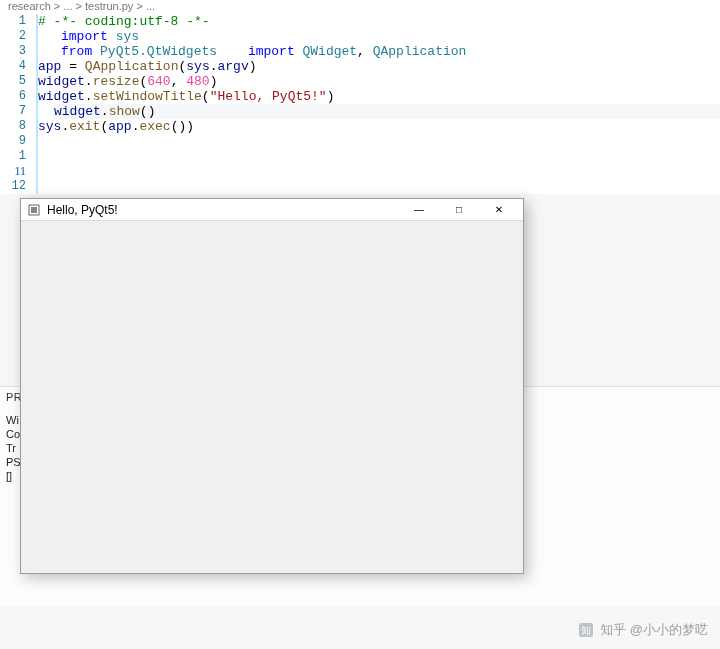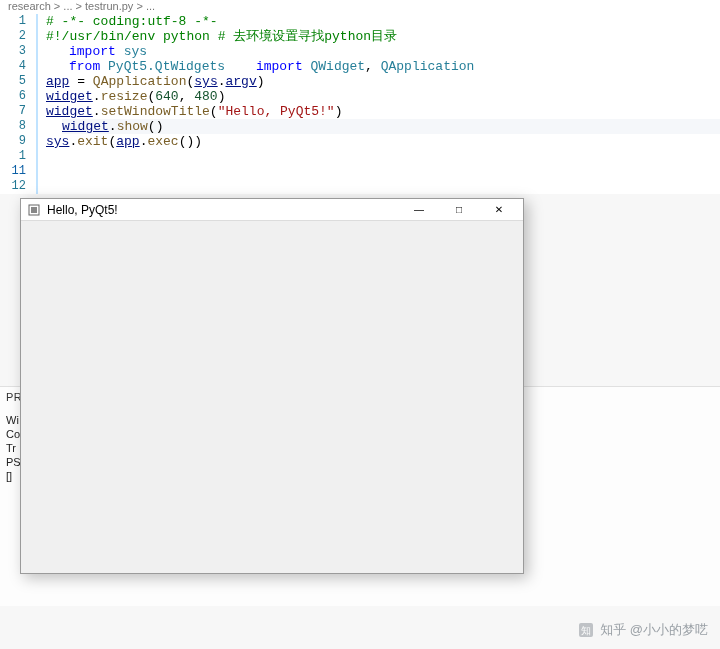--- a/index.html
+++ b/index.html
@@ -28,38 +28,37 @@
   }
   .gutter {
     width: 36px;
     text-align: right;
     color: #237893;
     padding-right: 10px;
     user-select: none;
     line-height: 15px;
     font-size: 12px;
   }
-  .gutter div.cur { color: #0b5fa5; font-weight: 500; }
+  .gutter div.cur { color: #0b5fa5; font-weight: 500; font-family: Liberation Serif, serif; }
   .lines {
     flex: 1;
     line-height: 15px;
     border-left: 2px solid #c0e3ff;
-    padding-left: 8px;
     position: relative;
   }
   .line { white-space: pre; }
   .line.hl { background: #f5f7fa; margin-left: 16px; }
   .c-comment { color: #008000; }
   .c-kw { color: #0000ff; margin-left: 23px; }
   .c-mod { color: #267f99; }
   .c-func { color: #795e26; }
-  .c-num { color: #14532d; }
+  .c-num { color: #ec4899; }
   .c-str { color: #a31515; }
   .c-op { color: #000; }
-  .c-ident { color: #001080; text-decoration: underline; }
+  .c-ident { color: #001080; }
 
   .terminal-strip {
     position: absolute;
     left: 0; right: 0;
     top: 386px;
     border-top: 1px solid #e0e0e0;
     background: #fdfdfd;
     font-family: "Segoe UI", Consolas, sans-serif;
     font-size: 11px;
     color: #333;
@@ -141,21 +140,20 @@
         <div>6</div>
         <div>7</div>
         <div>8</div>
         <div>9</div>
         <div>1</div>
         <div class="cur">11</div>
         <div>12</div>
       </div>
     <div class="lines" id="lines">
         <div class="line"><span class="c-comment"># -*- coding:utf-8 -*-</span></div>
-        <div class="line"><span class="c-comment">#!/usr/bin/env python # 去环境设置寻找python目录</span></div>
         <div class="line"><span></span></div>
         <div class="line"><span class="c-kw">import</span><span> </span><span class="c-mod">sys</span></div>
         <div class="line"><span class="c-kw">from</span><span> </span><span class="c-mod">PyQt5.QtWidgets</span><span> </span><span class="c-kw">import</span><span> </span><span class="c-mod">QWidget</span><span class="c-op">, </span><span class="c-mod">QApplication</span></div>
         <div class="line"><span></span></div>
         <div class="line"><span class="c-ident">app</span><span> </span><span class="c-op">=</span><span> </span><span class="c-func">QApplication</span><span class="c-op">(</span><span class="c-ident">sys</span><span class="c-op">.</span><span class="c-ident">argv</span><span class="c-op">)</span></div>
         <div class="line"><span class="c-ident">widget</span><span class="c-op">.</span><span class="c-func">resize</span><span class="c-op">(</span><span class="c-num">640</span><span class="c-op">, </span><span class="c-num">480</span><span class="c-op">)</span></div>
         <div class="line"><span class="c-ident">widget</span><span class="c-op">.</span><span class="c-func">setWindowTitle</span><span class="c-op">(</span><span class="c-str">"Hello, PyQt5!"</span><span class="c-op">)</span></div>
         <div class="line hl"><span class="c-ident">widget</span><span class="c-op">.</span><span class="c-func">show</span><span class="c-op">()</span></div>
         <div class="line"><span class="c-ident">sys</span><span class="c-op">.</span><span class="c-func">exit</span><span class="c-op">(</span><span class="c-ident">app</span><span class="c-op">.</span><span class="c-func">exec</span><span class="c-op">())</span></div>
       </div>

